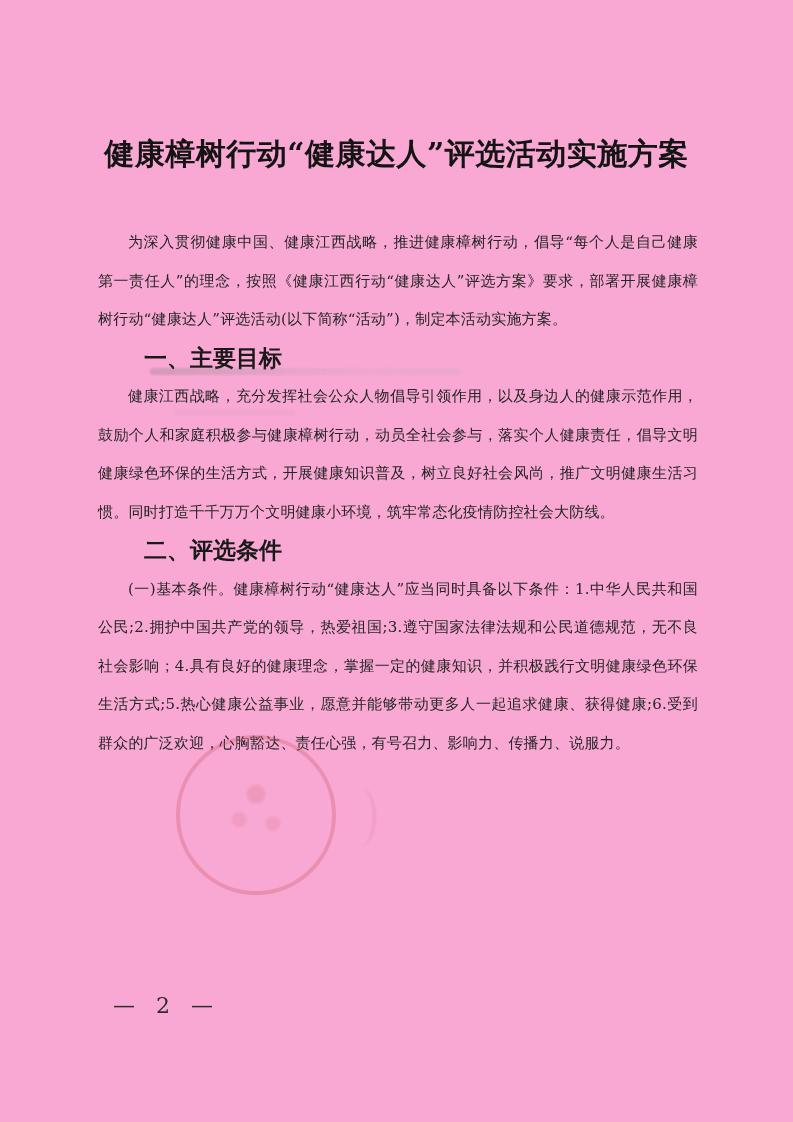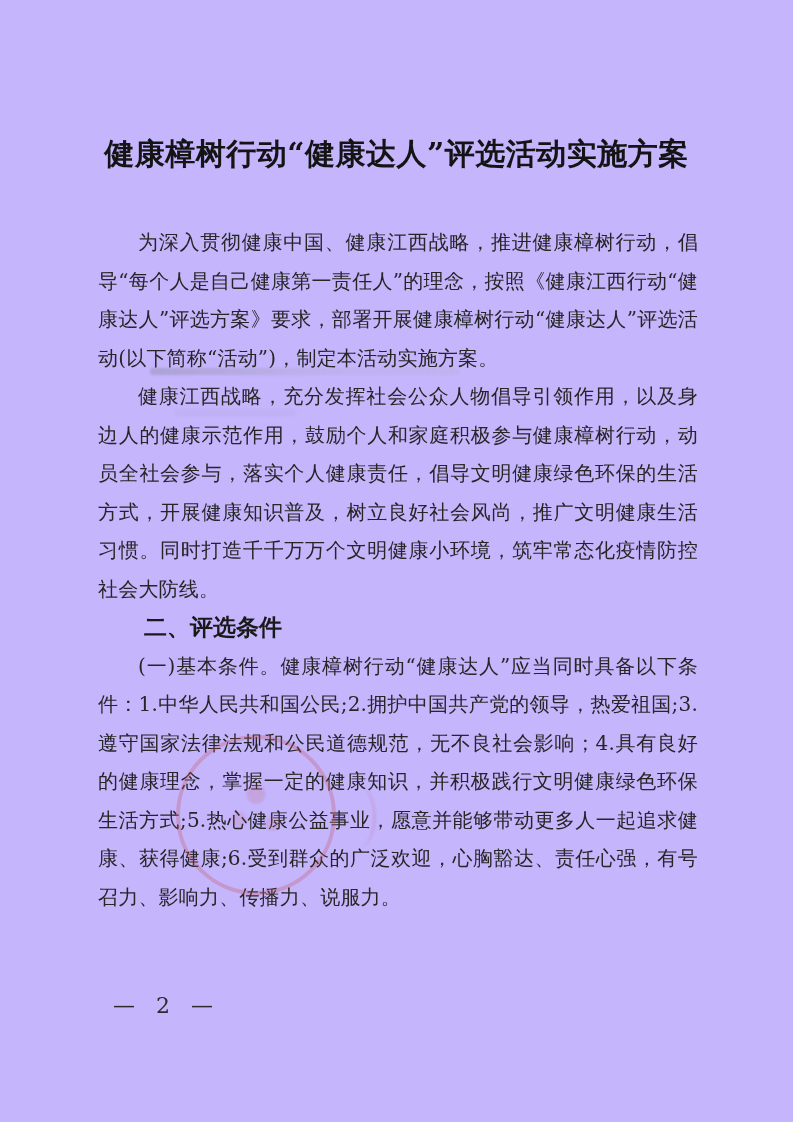--- a/index.html
+++ b/index.html
@@ -1,39 +1,39 @@
 <!DOCTYPE html>
 <html><head>
 <meta charset="utf-8">
 <style>
   html, body { margin: 0; padding: 0; background: #ffffff; }
   .page {
     position: relative;
     width: 793px;
     height: 1122px;
     margin: 0 auto;
-    background: #c4b5fd;
+    background: #f9a8d4;
     overflow: hidden;
     font-family: "DejaVu Serif", "Liberation Serif", serif;
     color: #212121;
   }
   .title {
     margin: 0 88px;
     padding-top: 133px;
     text-align: center;
     font-size: 30px;
     line-height: 42px;
     font-weight: 700;
     letter-spacing: 0.5px;
     color: #141414;
     font-family: "DejaVu Serif", "Liberation Serif", serif;
   }
   .body-par {
     margin: 0 95px 0 98px;
-    font-size: 20px;
+    font-size: 15px;
     line-height: 38.5px;
     text-align: justify;
     text-indent: 2em;
     letter-spacing: 0.2px;
     color: #262626;
   }
   .intro { margin-top: 48px; }
   .heading {
     margin: 0 95px 0 98px;
     font-size: 23px;
@@ -119,20 +119,21 @@
 
 <div class="page">
   <div class="stamp"></div>
   <div class="smudge"></div>
   <div class="smudge2"></div>
 
   <h1 class="title">健康樟树行动“健康达人”评选活动实施方案</h1>
 
   <p class="body-par intro">为深入贯彻健康中国、健康江西战略，推进健康樟树行动，倡导“每个人是自己健康第一责任人”的理念，按照《健康江西行动“健康达人”评选方案》要求，部署开展健康樟树行动“健康达人”评选活动(以下简称“活动”)，制定本活动实施方案。</p>
 
+  <h2 class="heading">一、主要目标</h2>
 
   <p class="body-par">健康江西战略，充分发挥社会公众人物倡导引领作用，以及身边人的健康示范作用，鼓励个人和家庭积极参与健康樟树行动，动员全社会参与，落实个人健康责任，倡导文明健康绿色环保的生活方式，开展健康知识普及，树立良好社会风尚，推广文明健康生活习惯。同时打造千千万万个文明健康小环境，筑牢常态化疫情防控社会大防线。</p>
 
   <h2 class="heading">二、评选条件</h2>
 
   <p class="body-par">(一)基本条件。健康樟树行动“健康达人”应当同时具备以下条件：1.中华人民共和国公民;2.拥护中国共产党的领导，热爱祖国;3.遵守国家法律法规和公民道德规范，无不良社会影响；4.具有良好的健康理念，掌握一定的健康知识，并积极践行文明健康绿色环保生活方式;5.热心健康公益事业，愿意并能够带动更多人一起追求健康、获得健康;6.受到群众的广泛欢迎，心胸豁达、责任心强，有号召力、影响力、传播力、说服力。</p>
 
   <div class="footer">— 2 —</div>
 </div>
 

